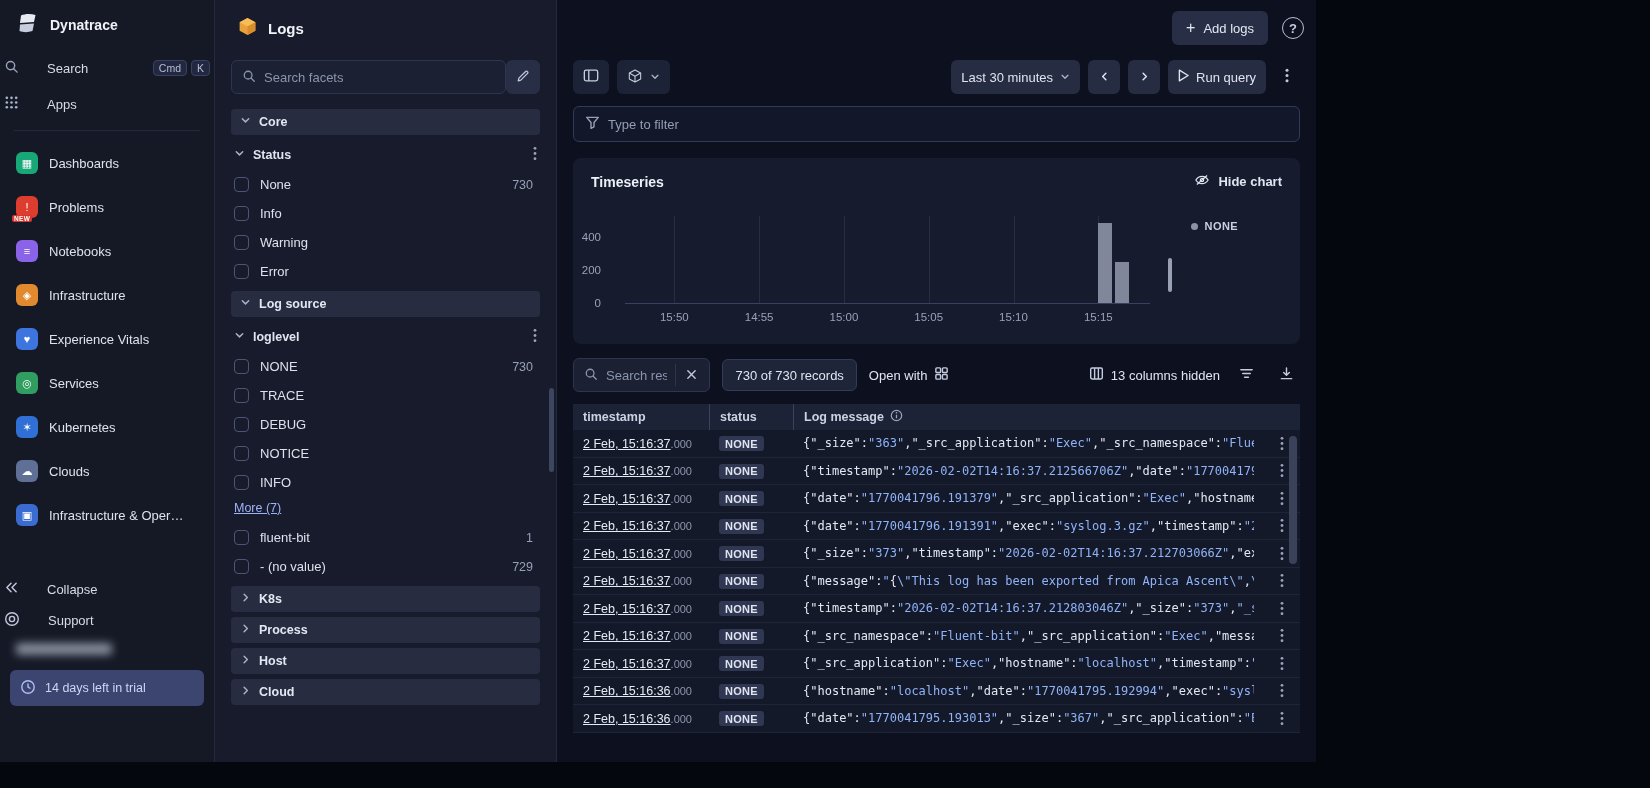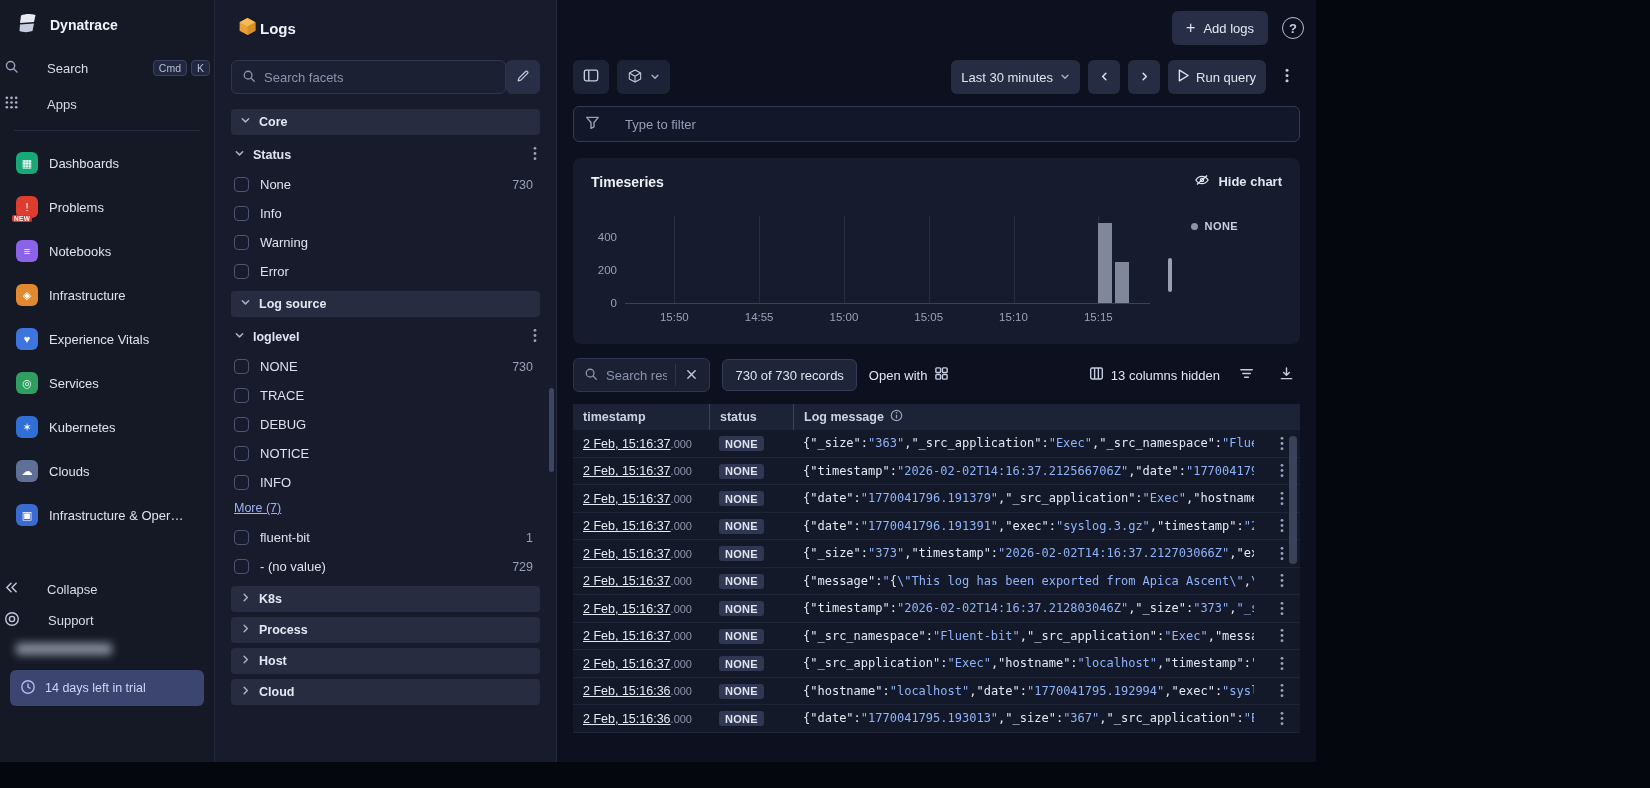--- a/index.html
+++ b/index.html
@@ -21,21 +21,21 @@
   .app-icon i{font-style:normal;}
   .new-chip{position:absolute;left:-4px;bottom:-4px;background:#d8352c;color:#fff;font-style:normal;font-size:6.5px;font-weight:700;border-radius:2px;padding:0 2px;letter-spacing:.3px;}
   .nav-label{white-space:nowrap;overflow:hidden;text-overflow:ellipsis;color:#dde2ee;}
   .side-bottom{margin-top:auto;display:flex;flex-direction:column;}
   .blur-name{height:26px;padding:0 16px;display:flex;align-items:center;}
   .blur-name i{display:block;width:96px;height:12px;background:#9aa0b0;filter:blur(4px);border-radius:3px;opacity:.85;}
   .trial{margin:8px 10px 0;background:#3c4570;border-radius:6px;height:36px;display:flex;align-items:center;gap:9px;padding:0 10px;color:#cdd7f6;font-size:12.5px;cursor:pointer;}
 
   
   .facets{width:342px;flex:none;background:#171b2b;border-right:1px solid #232a3e;display:flex;flex-direction:column;position:relative;}
-  .facets-title{height:56px;display:flex;align-items:center;gap:2px;padding:16px 22px;flex:none;}
+  .facets-title{height:56px;display:flex;align-items:center;gap:10px;padding:16px 22px;flex:none;}
   .page-title{font-size:15px;font-weight:700;color:#f0f2f8;}
   .facets-search-row{display:flex;gap:0;margin:4px 16px 10px;flex:none;justify-content:space-between;}
   .input{display:flex;align-items:center;gap:8px;background:#1b2133;border:1px solid #2e364f;border-radius:6px;height:34px;padding:0 10px;flex:1;min-width:0;}
   .input input{background:transparent;border:none;outline:none;color:#e6eaf4;font-size:13px;font-family:inherit;width:100%;}
   .input input::placeholder{color:#8b94ad;}
   .icon-btn{width:34px;height:34px;flex:none;background:#272e45;border:none;border-radius:6px;display:flex;align-items:center;justify-content:center;cursor:pointer;}
   .facets-scroll{flex:1;overflow:hidden;padding:0 16px;}
   .group-bar{height:26px;background:#272c40;border-radius:4px;display:flex;align-items:center;gap:8px;padding:0 9px;margin:5px 0;font-size:12.5px;font-weight:700;color:#e3e7f2;cursor:pointer;}
   .sub-head{height:30px;display:flex;align-items:center;gap:8px;padding:0 3px;font-size:12.5px;font-weight:700;color:#e0e4f0;cursor:pointer;}
   .sub-head .kebab{margin-left:auto;cursor:pointer;}
@@ -49,35 +49,35 @@
   
   .main{flex:1;display:flex;flex-direction:column;background:#0d111f;min-width:0;}
   .main-top{height:56px;display:flex;align-items:center;justify-content:flex-end;gap:14px;padding:0 12px 0 16px;flex:none;}
   .btn{display:flex;align-items:center;gap:8px;background:#272e45;border:none;border-radius:6px;height:34px;padding:0 14px;color:#e4e8f3;font-size:13px;font-family:inherit;cursor:pointer;}
   .plus{font-size:16px;font-weight:400;line-height:1;color:#e4e8f3;}
   .help{width:22px;height:22px;border:1.6px solid #b6bed4;border-radius:50%;color:#c5cce0;font-size:13px;font-weight:700;display:flex;align-items:center;justify-content:center;cursor:pointer;flex:none;}
   .query-toolbar{display:flex;align-items:center;gap:8px;margin:4px 16px 0;flex:none;}
   .tool-btn{display:flex;align-items:center;justify-content:center;gap:7px;background:#1d2336;border:none;border-radius:6px;height:34px;padding:0 10px;color:#dfe4f0;font-size:13px;font-family:inherit;cursor:pointer;}
   .tool-btn.raised{background:#262d43;}
   .spacer{flex:1;}
-  .filter-bar{display:flex;align-items:center;gap:25px;height:36px;margin:12px 16px 0;background:#12172a;border:1px solid #323a57;border-radius:6px;padding:0 11px;flex:none;}
+  .filter-bar{display:flex;align-items:center;gap:8px;height:36px;margin:12px 16px 0;background:#12172a;border:1px solid #323a57;border-radius:6px;padding:0 11px;flex:none;}
   .filter-bar input{background:transparent;border:none;outline:none;color:#e6eaf4;font-size:13px;font-family:inherit;width:100%;}
   .filter-bar input::placeholder{color:#959eb6;}
 
   
   .ts-card{position:relative;height:186px;margin:16px 16px 0;background:#161b2d;border-radius:8px;flex:none;}
   .ts-head{display:flex;align-items:center;justify-content:space-between;padding:15px 18px 0;}
   .ts-title{font-size:14px;font-weight:700;color:#edf0f7;}
   .hide-chart{display:flex;align-items:center;gap:8px;font-size:13px;font-weight:600;color:#e0e5f1;cursor:pointer;}
   .legend{position:absolute;top:62px;right:62px;display:flex;align-items:center;gap:7px;font-size:11px;font-weight:700;letter-spacing:.4px;color:#c9d0e2;}
   .legend .dot{width:7px;height:7px;border-radius:50%;background:#8d93a6;}
   .plot{position:absolute;left:52px;right:150px;top:62px;bottom:40px;border-bottom:1px solid #394060;}
   .gridline{position:absolute;top:-4px;bottom:0;width:1px;background:#262d45;}
   .xlab{position:absolute;top:100%;margin-top:8px;transform:translateX(-50%);font-size:11.5px;color:#99a2ba;}
-  .ylab{position:absolute;right:100%;margin-right:8px;transform:translateY(50%);font-size:11.5px;color:#99a2ba;}
+  .ylab{position:absolute;right:100%;margin-right:24px;transform:translateY(50%);font-size:11.5px;color:#99a2ba;}
   .bar{position:absolute;bottom:0;width:14px;background:#8d93a6;opacity:.9;}
   .chart-scrollbar{position:absolute;right:128px;top:100px;width:4px;height:34px;background:#99a0b4;border-radius:2px;cursor:pointer;}
 
   
   .results-toolbar{display:flex;align-items:center;gap:12px;margin:14px 16px 0;flex:none;}
   .results-search{max-width:356px;}
   .clear-btn{border:none;background:transparent;border-left:1px solid #2e364f;height:22px;padding:0 2px 0 10px;display:flex;align-items:center;cursor:pointer;flex:none;}
   .records-badge{height:32px;display:flex;align-items:center;padding:0 12px;border:1px solid #333b58;background:#1e2539;border-radius:6px;font-size:13px;color:#e0e5f1;flex:none;}
   .inline-act{display:flex;align-items:center;gap:7px;font-size:13px;color:#e0e5f1;cursor:pointer;flex:none;}
   .mini-btn{background:transparent;border:none;width:28px;height:30px;display:flex;align-items:center;justify-content:center;cursor:pointer;flex:none;}

